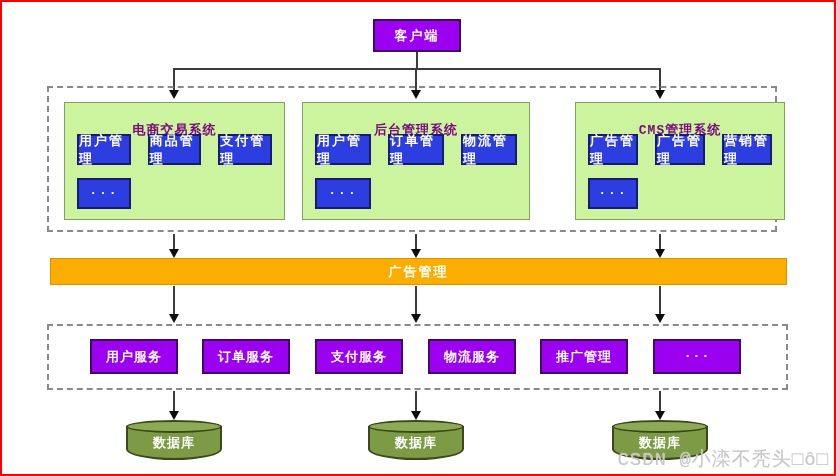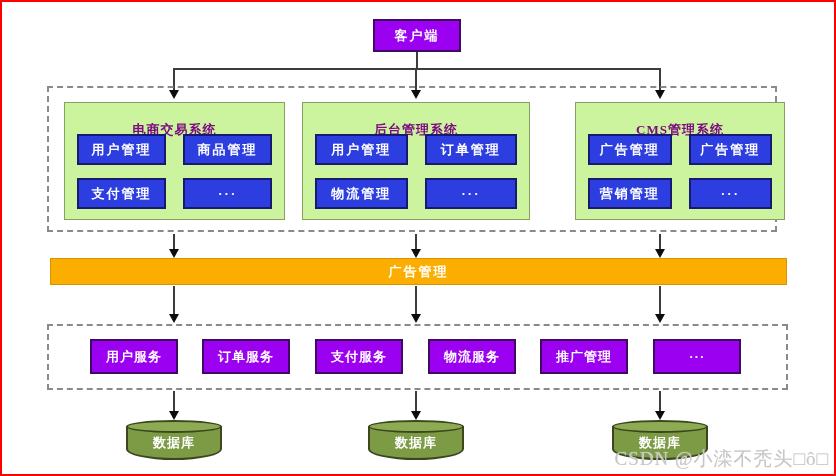--- a/index.html
+++ b/index.html
@@ -1,20 +1,20 @@
 <!DOCTYPE html>
 <html><head>
 <meta charset="utf-8">
 <style>
   html,body { margin:0; padding:0; background:#fff; }
   * { box-sizing:border-box; }
   .stage {
     position:relative; width:836px; height:476px;
     border:2px solid #ff0000; background:#ffffff; overflow:hidden;
-    font-family:Liberation Serif, serif;
+    font-family:Liberation Mono, monospace;
   }
   
   .node-purple {
     position:absolute; background:#9c00f0; border:2px solid #3f0a62;
     color:#fff; font-weight:bold; font-size:13px; letter-spacing:2px;
     display:flex; align-items:center; justify-content:center;
   }
   .client { left:371px; top:17px; width:88px; height:33px; }
   .service { top:337px; width:88px; height:35px; letter-spacing:1px; }
   
@@ -24,21 +24,21 @@
   
   .panel {
     position:absolute; top:100px; height:118px;
     background:#ccf49e; border:1px solid #85a060;
   }
   .panel-title {
     text-align:center; padding-top:18px; font-size:13px; font-weight:bold;
     color:#7c0a80; letter-spacing:1px; height:27px;
   }
   .panel-grid {
-    display:grid; grid-template-columns:1fr 1fr; gap:13px 17px; padding:4px 12px 0;
+    display:grid; grid-template-columns:1fr 1fr 1fr; gap:13px 17px; padding:4px 12px 0;
   }
   .module {
     height:31px; background:#2d3ee0; border:2px solid #181a70;
     color:#fff; font-weight:bold; font-size:13px; letter-spacing:2px;
     display:flex; align-items:center; justify-content:center;
   }
   
   .registry {
     position:absolute; left:48px; top:256px; width:737px; height:27px;
     background:#fbae00; border:1px solid #d89300;

